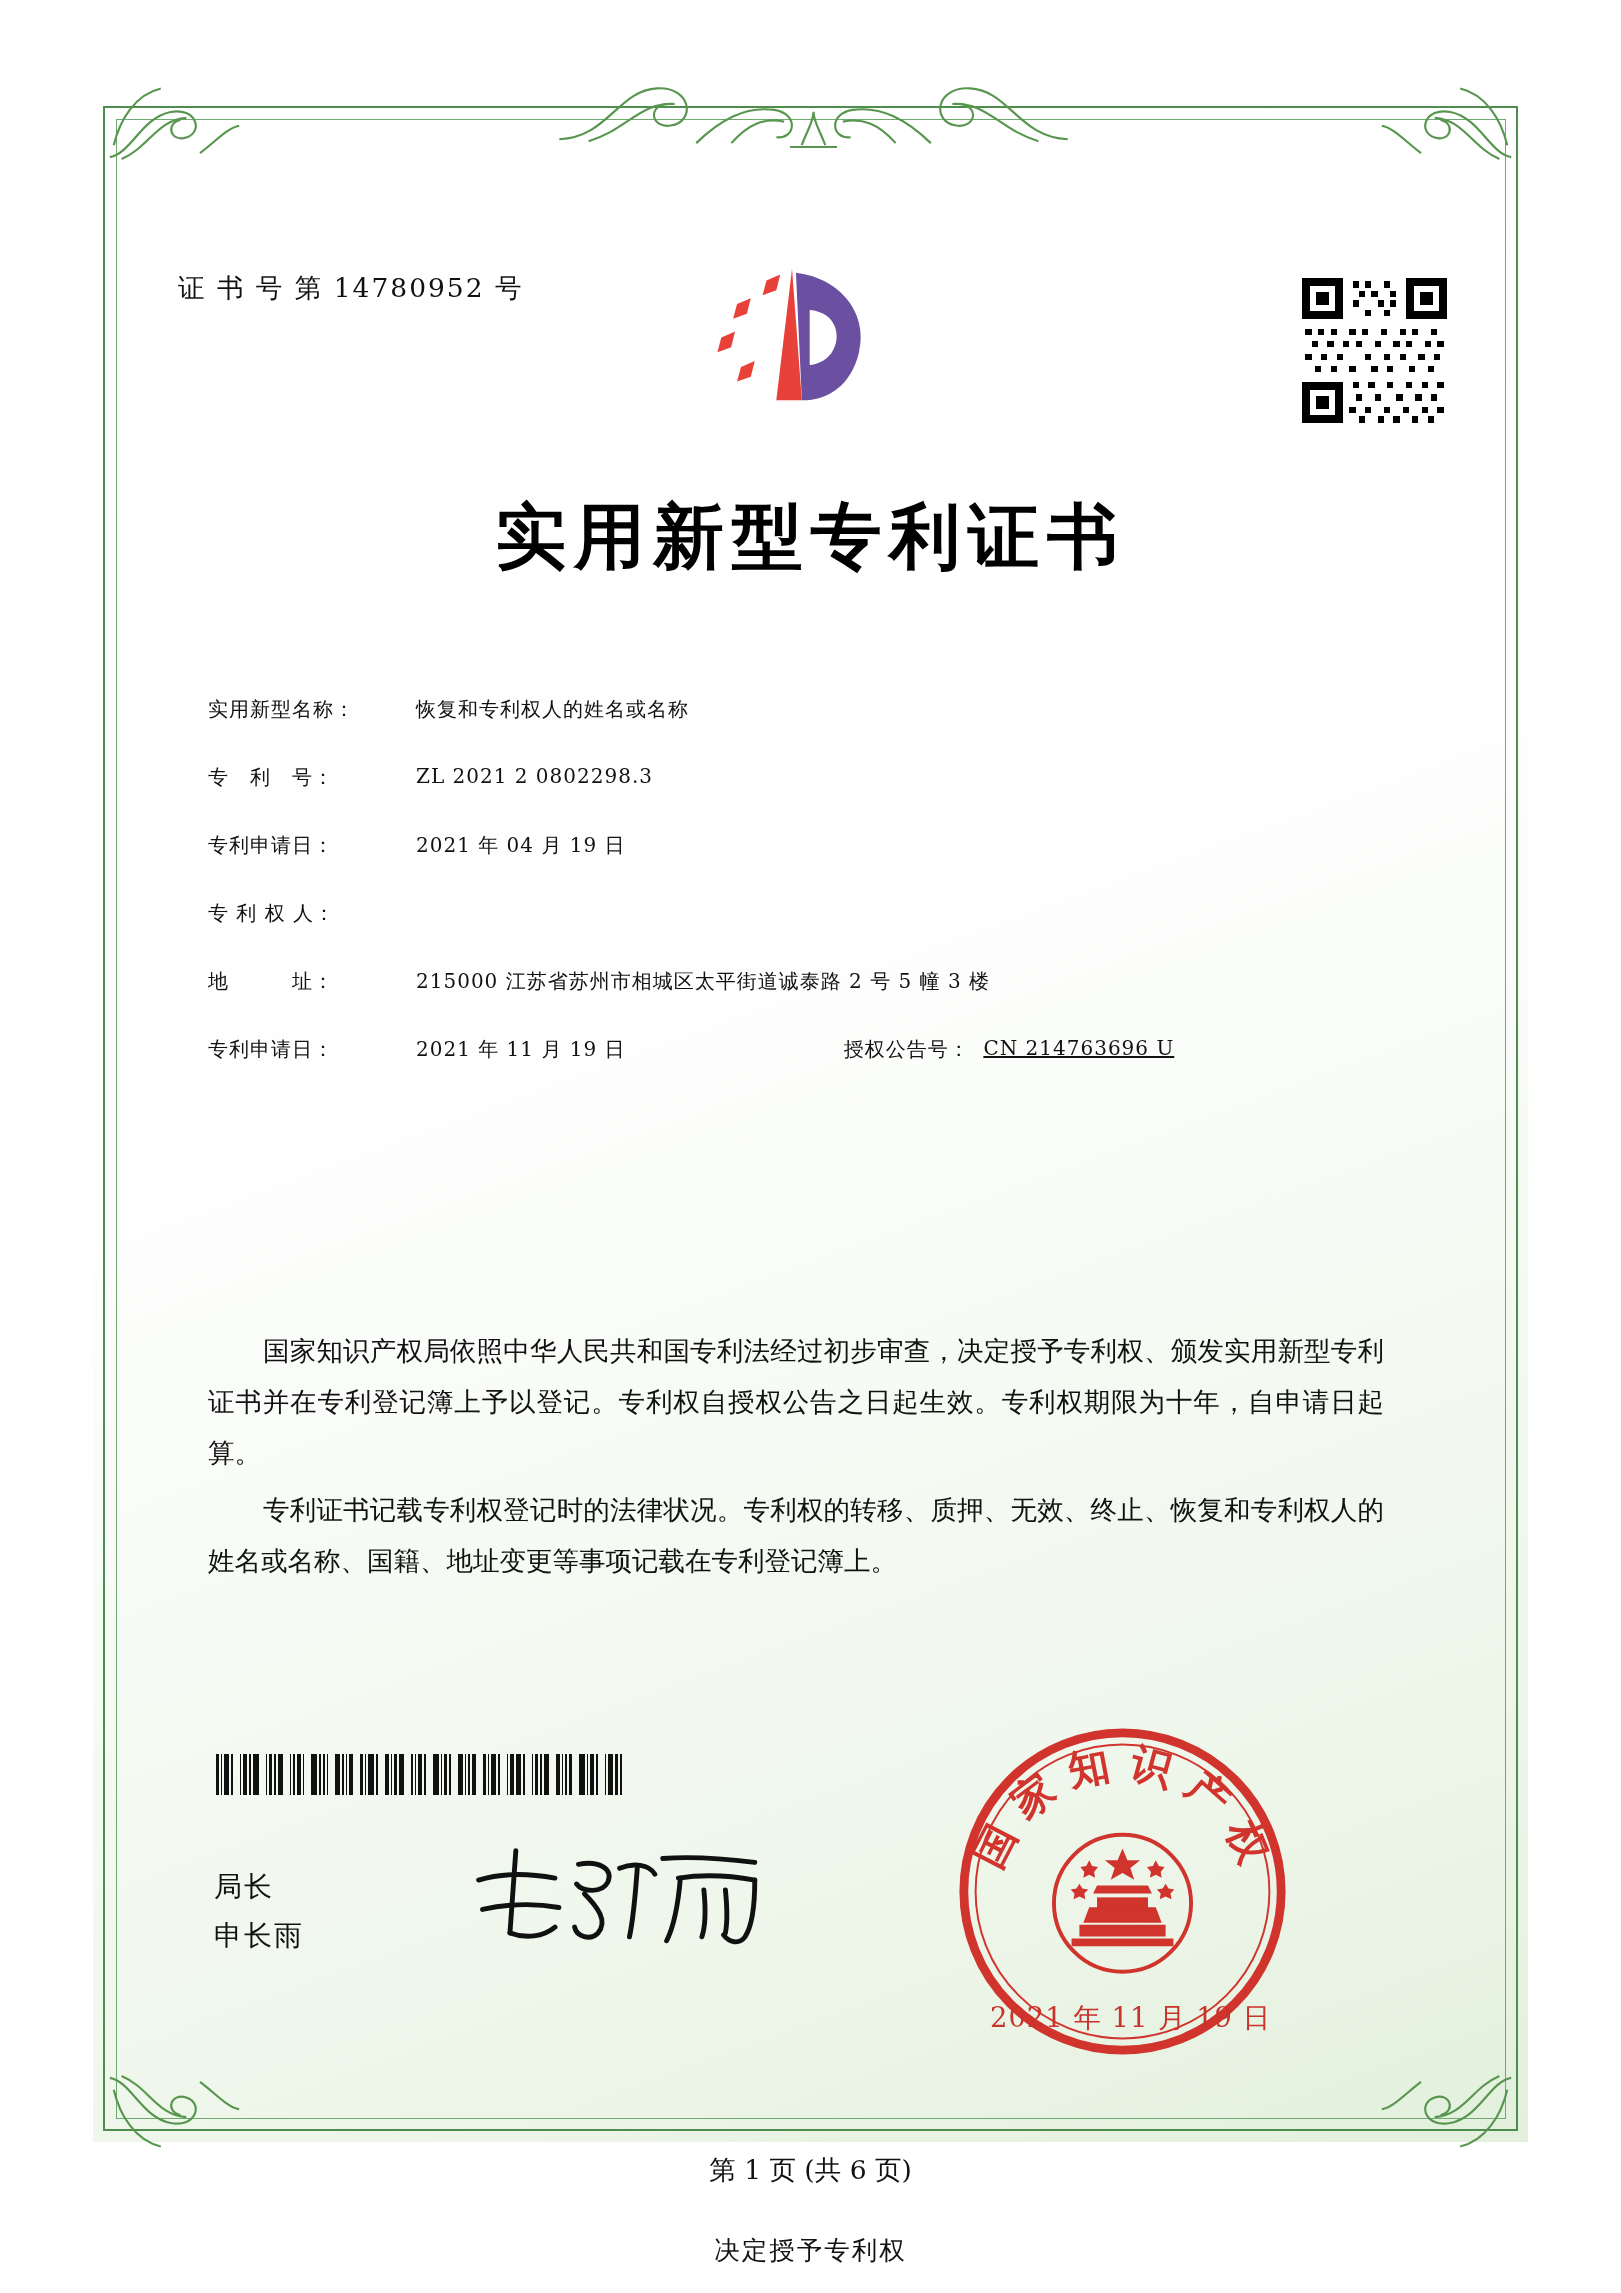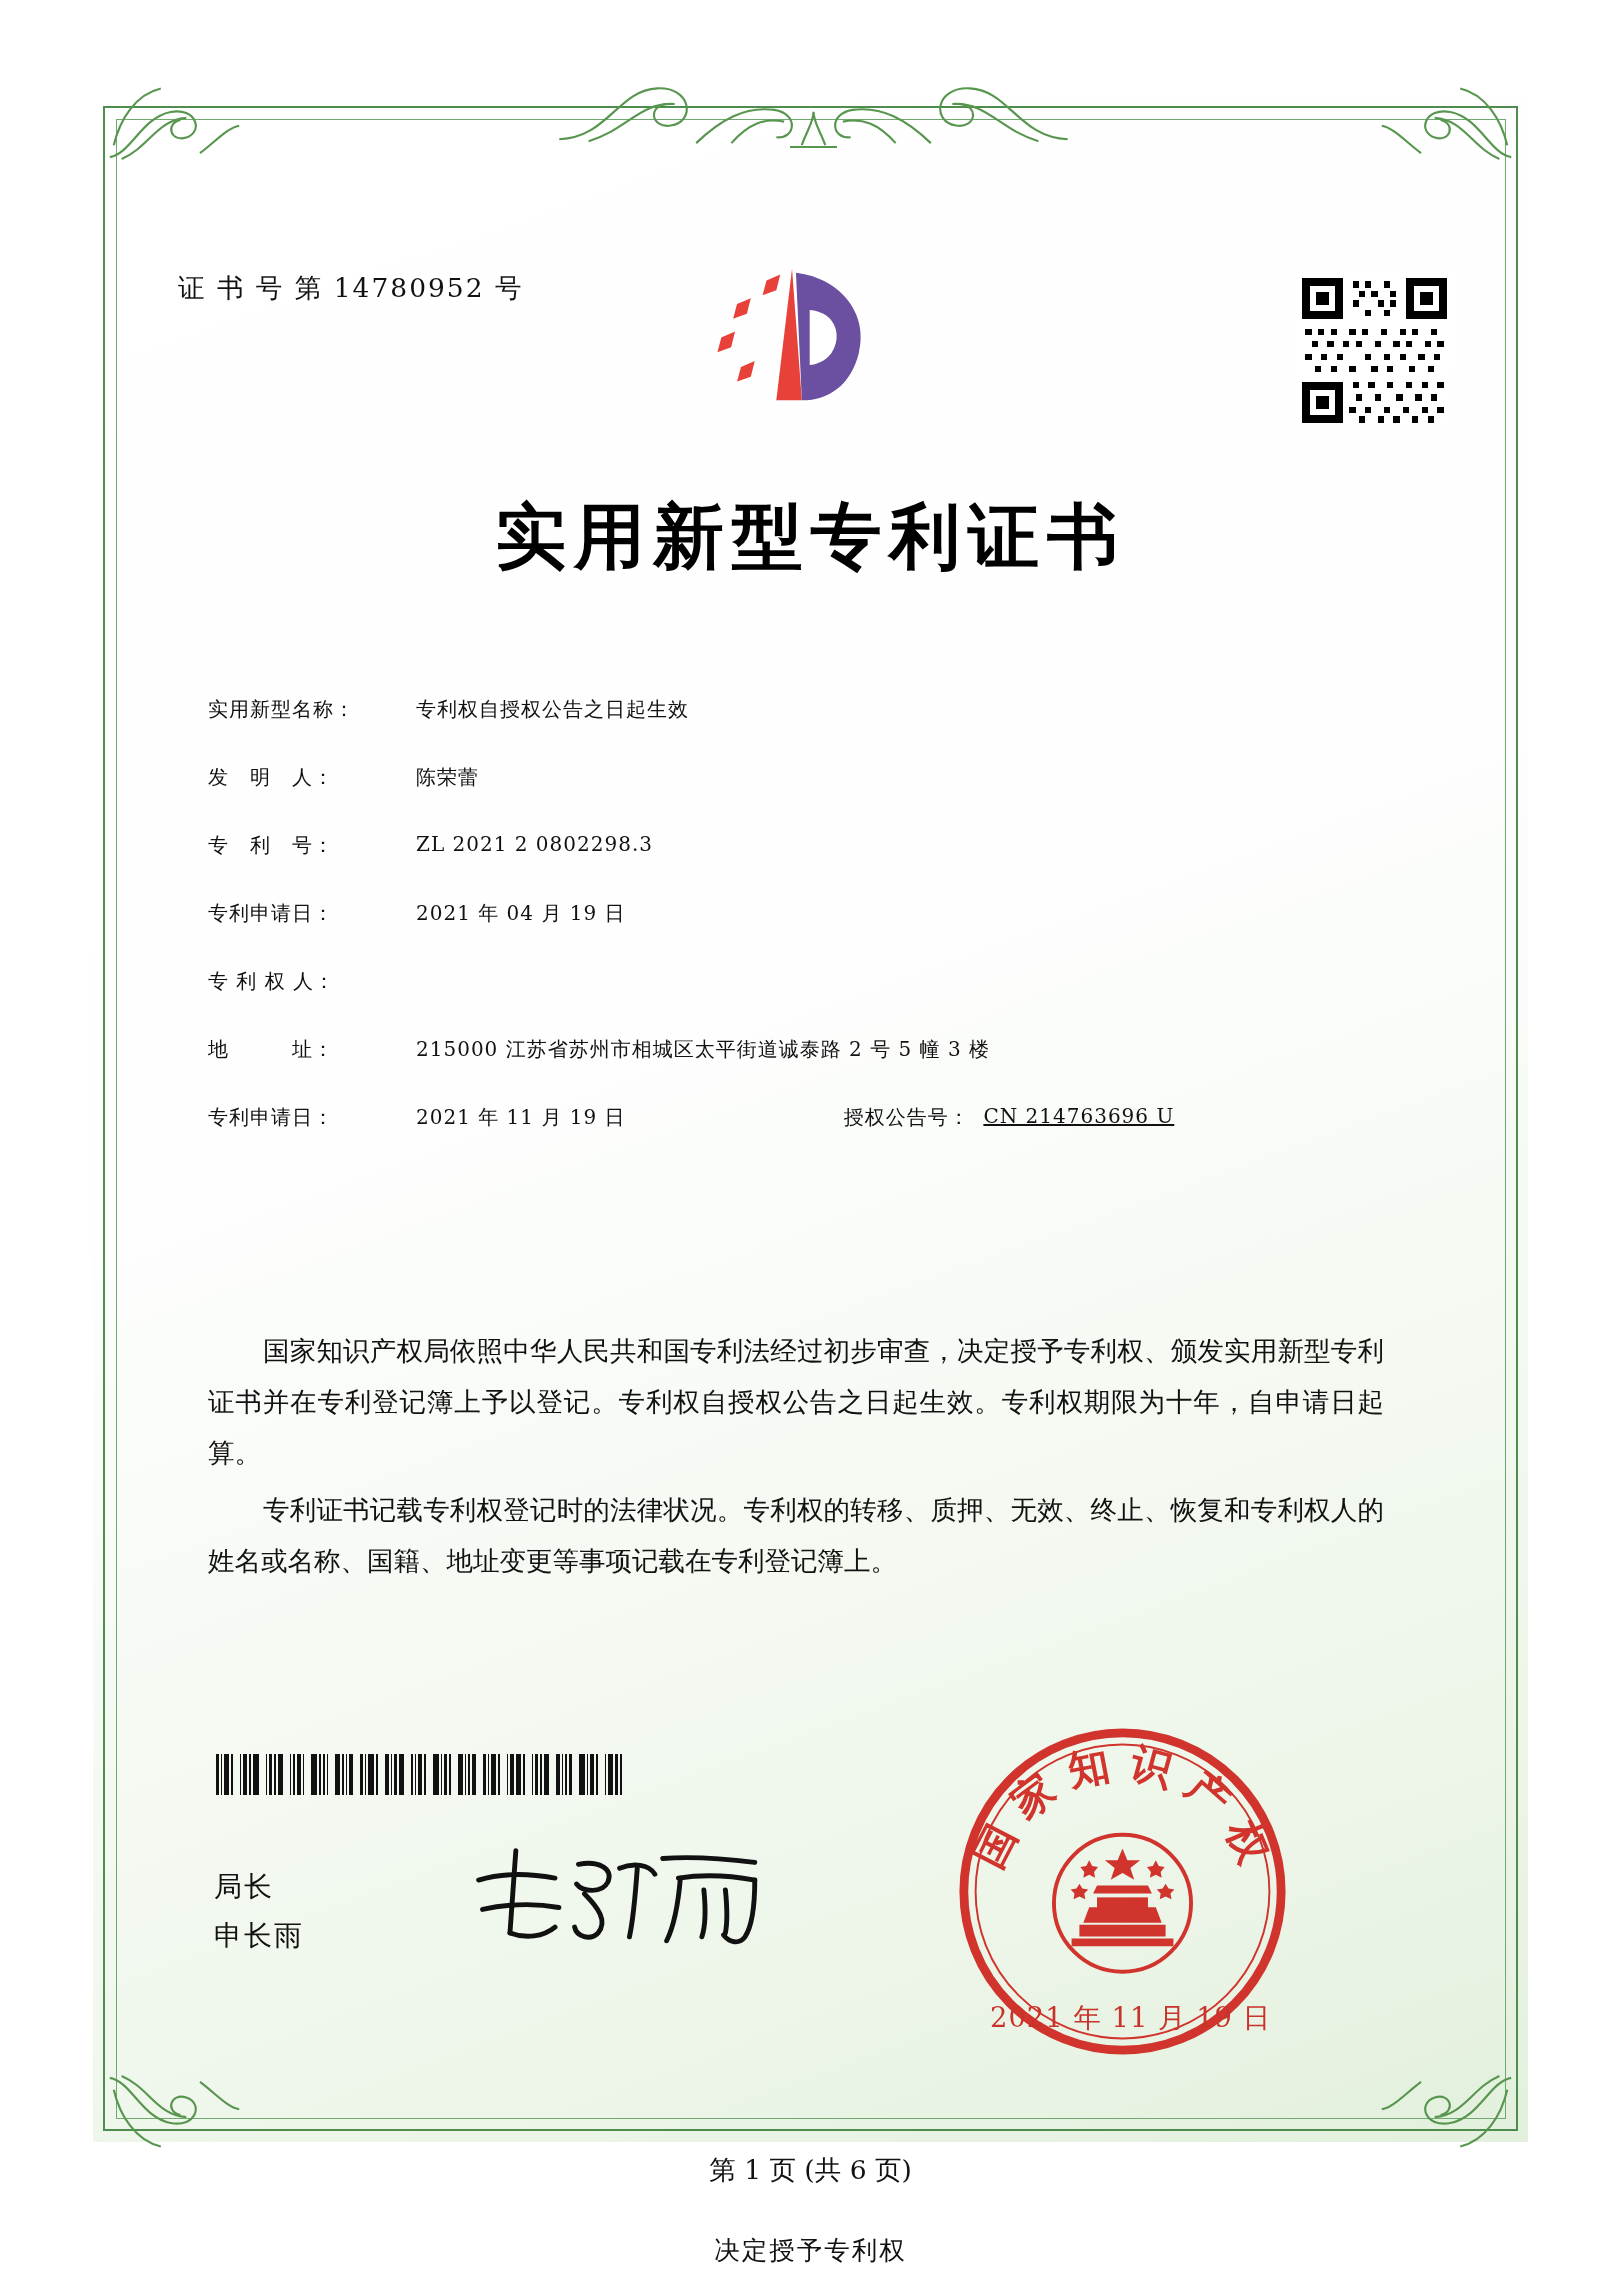--- a/index.html
+++ b/index.html
@@ -401,25 +401,21 @@
         <rect x="84" y="92" width="4" height="4"></rect>
       </g>
     </svg>
   </div>
 
   <div class="main-title">实用新型专利证书</div>
 
   <div class="fields">
     <div class="field-row">
       <div class="field-label">实用新型名称：</div>
-      <div class="field-value">专利权自授权公告之日起生效</div>
-    </div>
-    <div class="field-row">
-      <div class="field-label">发　明　人：</div>
-      <div class="field-value">陈荣蕾</div>
+      <div class="field-value">恢复和专利权人的姓名或名称</div>
     </div>
     <div class="field-row">
       <div class="field-label">专　利　号：</div>
       <div class="field-value">ZL 2021 2 0802298.3</div>
     </div>
     <div class="field-row">
       <div class="field-label">专利申请日：</div>
       <div class="field-value">2021 年 04 月 19 日</div>
     </div>
     <div class="field-row">

